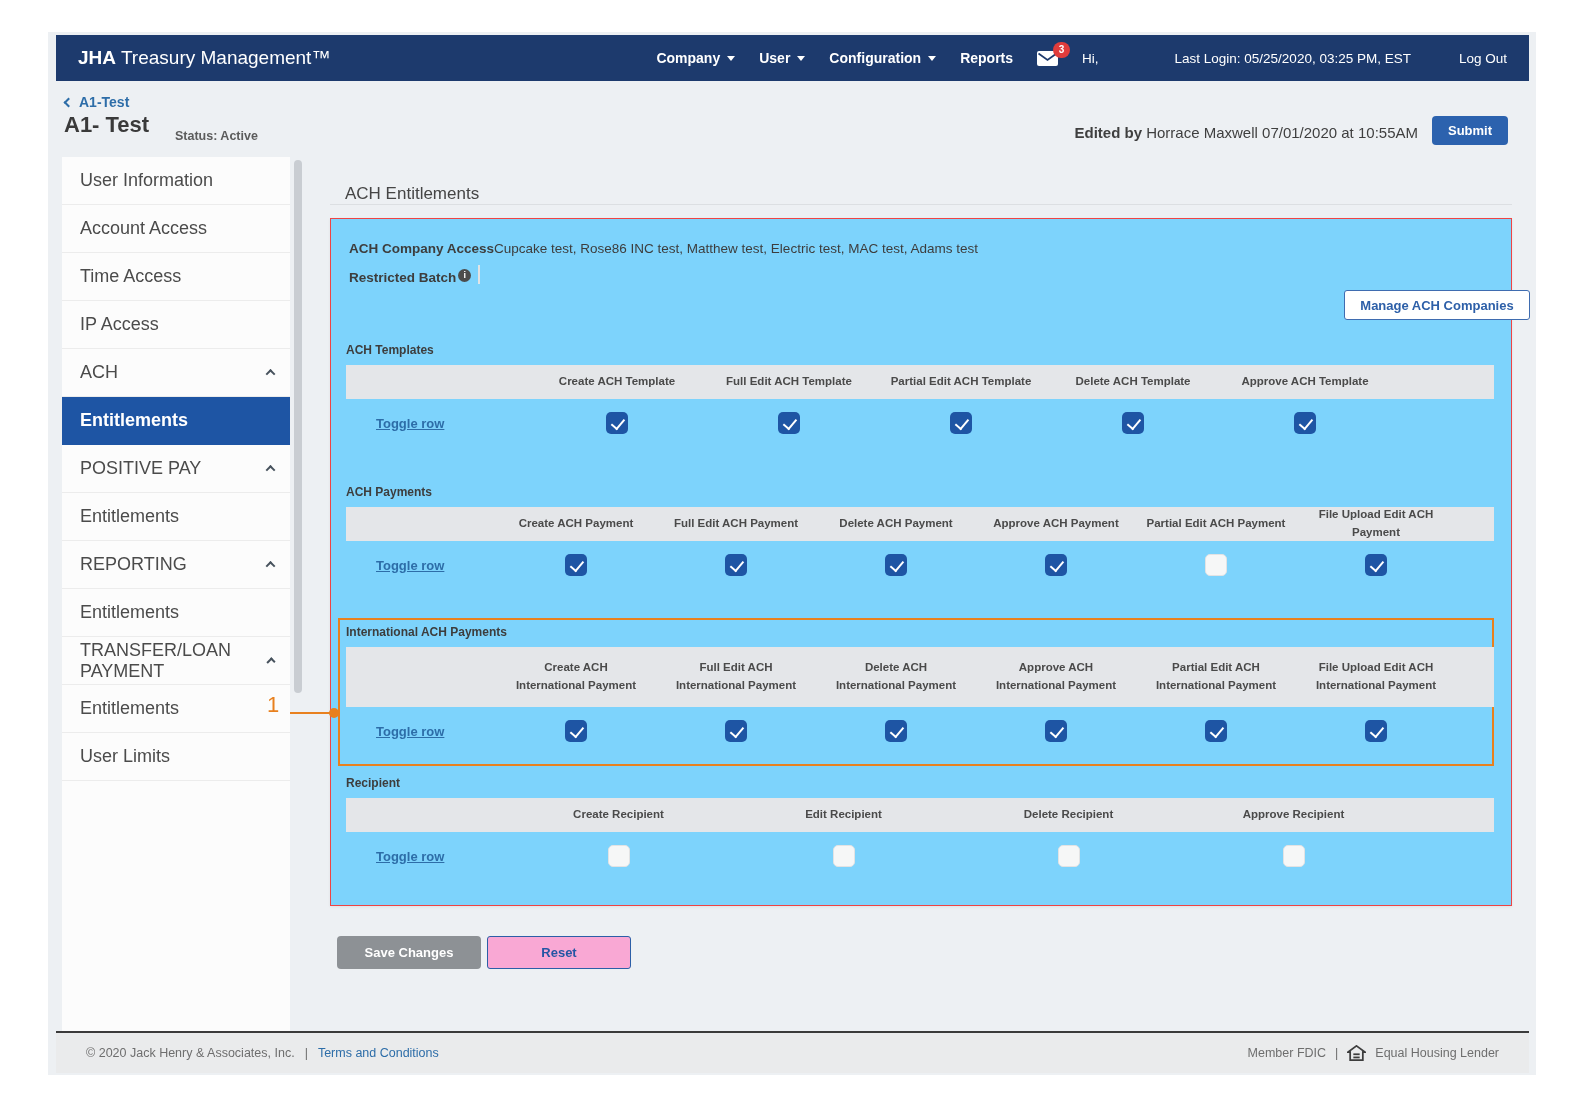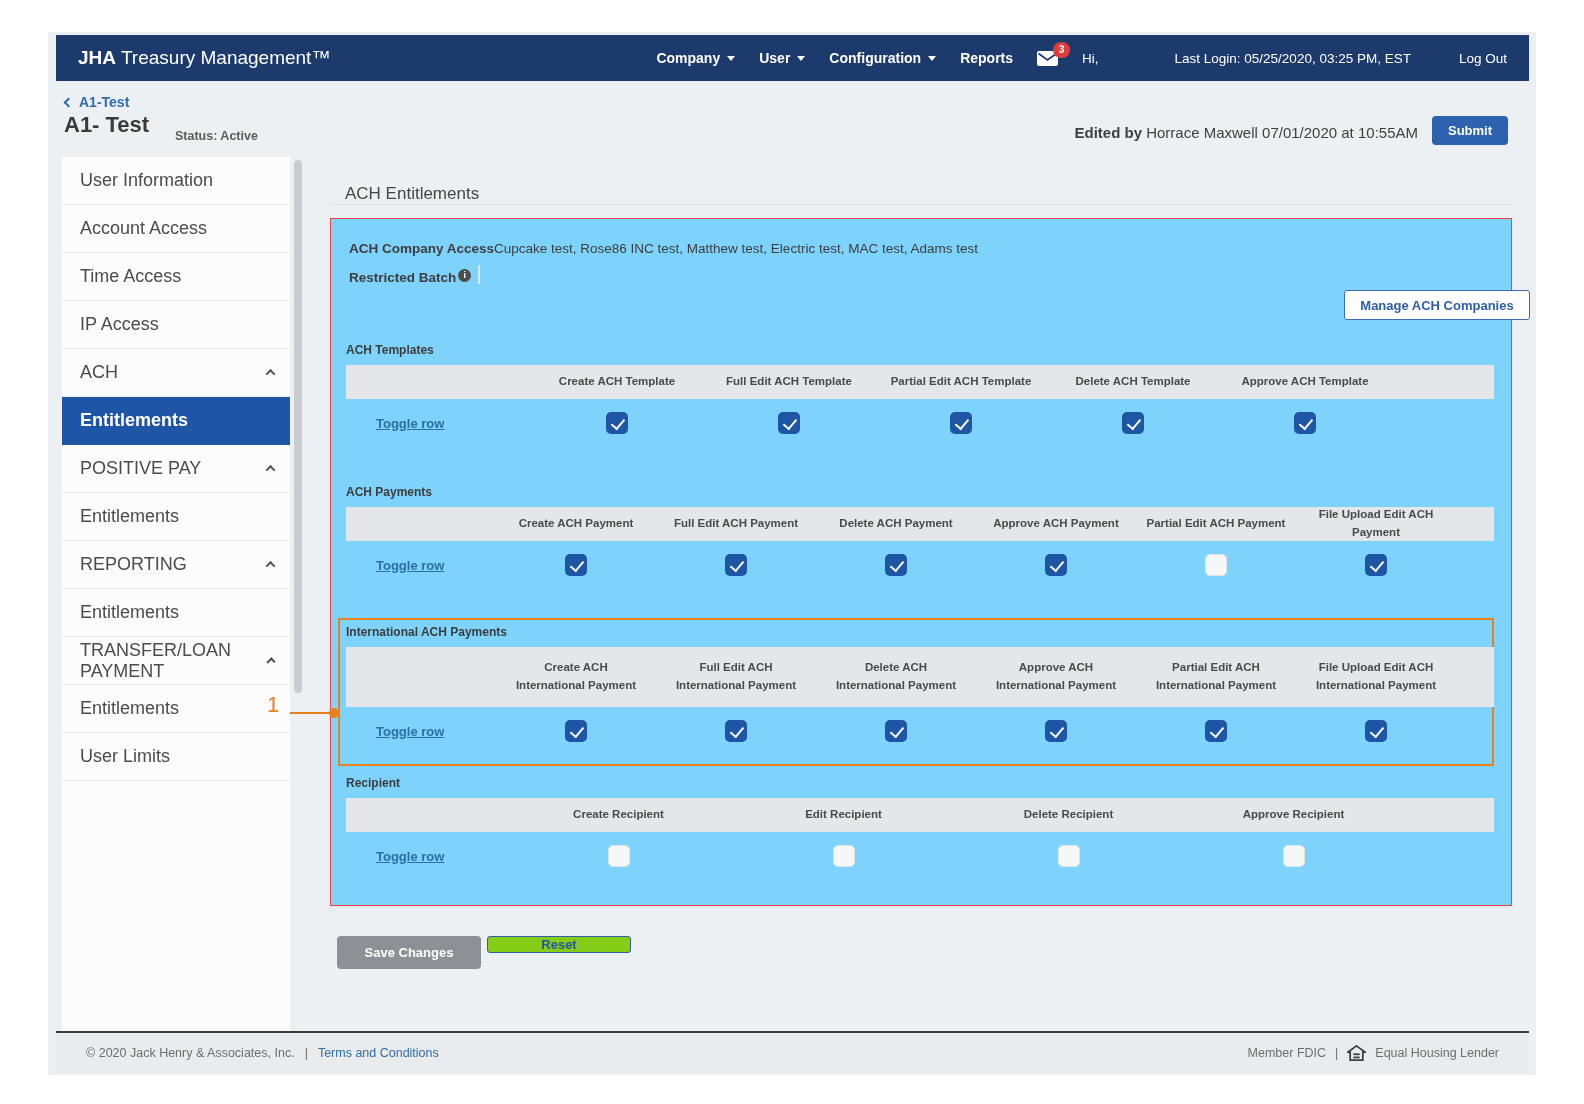--- a/index.html
+++ b/index.html
@@ -102,21 +102,21 @@
     border-bottom:2.5px solid #fff; transform:rotate(40deg); }
   .checkbox.unchecked { background:#f6f7f7; border:1px solid #e2e3e4; }
   .checkbox.small { width:20px; height:20px; }
 
   .intl-highlight { position:absolute; left:7px; top:399px; width:1156px;
     height:148px; border:2px solid var(--orange,#e8801e); pointer-events:none; }
 
   .save-btn { left:289px; top:904px; width:144px; height:33px; background:#8d9195;
     color:#fff; font-size:13px; font-weight:700; border-radius:4px; display:flex;
     align-items:center; justify-content:center; cursor:pointer; }
-  .reset-btn { left:439px; top:904px; width:144px; height:17px; background:#84cc16;
+  .reset-btn { left:439px; top:904px; width:144px; height:33px; background:#f9a8d4;
     border:1px solid #2c5fa7; color:#2456a4; font-size:13px; font-weight:700;
     border-radius:3px; display:flex; align-items:center; justify-content:center;
     cursor:pointer; }
 
   
   .ann-label { left:219px; top:660px; font-size:22px; color:var(--orange,#e8801e); }
   .ann-line { left:242px; top:680px; width:46px; height:2px;
     background:var(--orange,#e8801e); }
   .ann-dot { left:281px; top:676px; width:10px; height:10px; border-radius:50%;
     background:var(--orange,#e8801e); }

